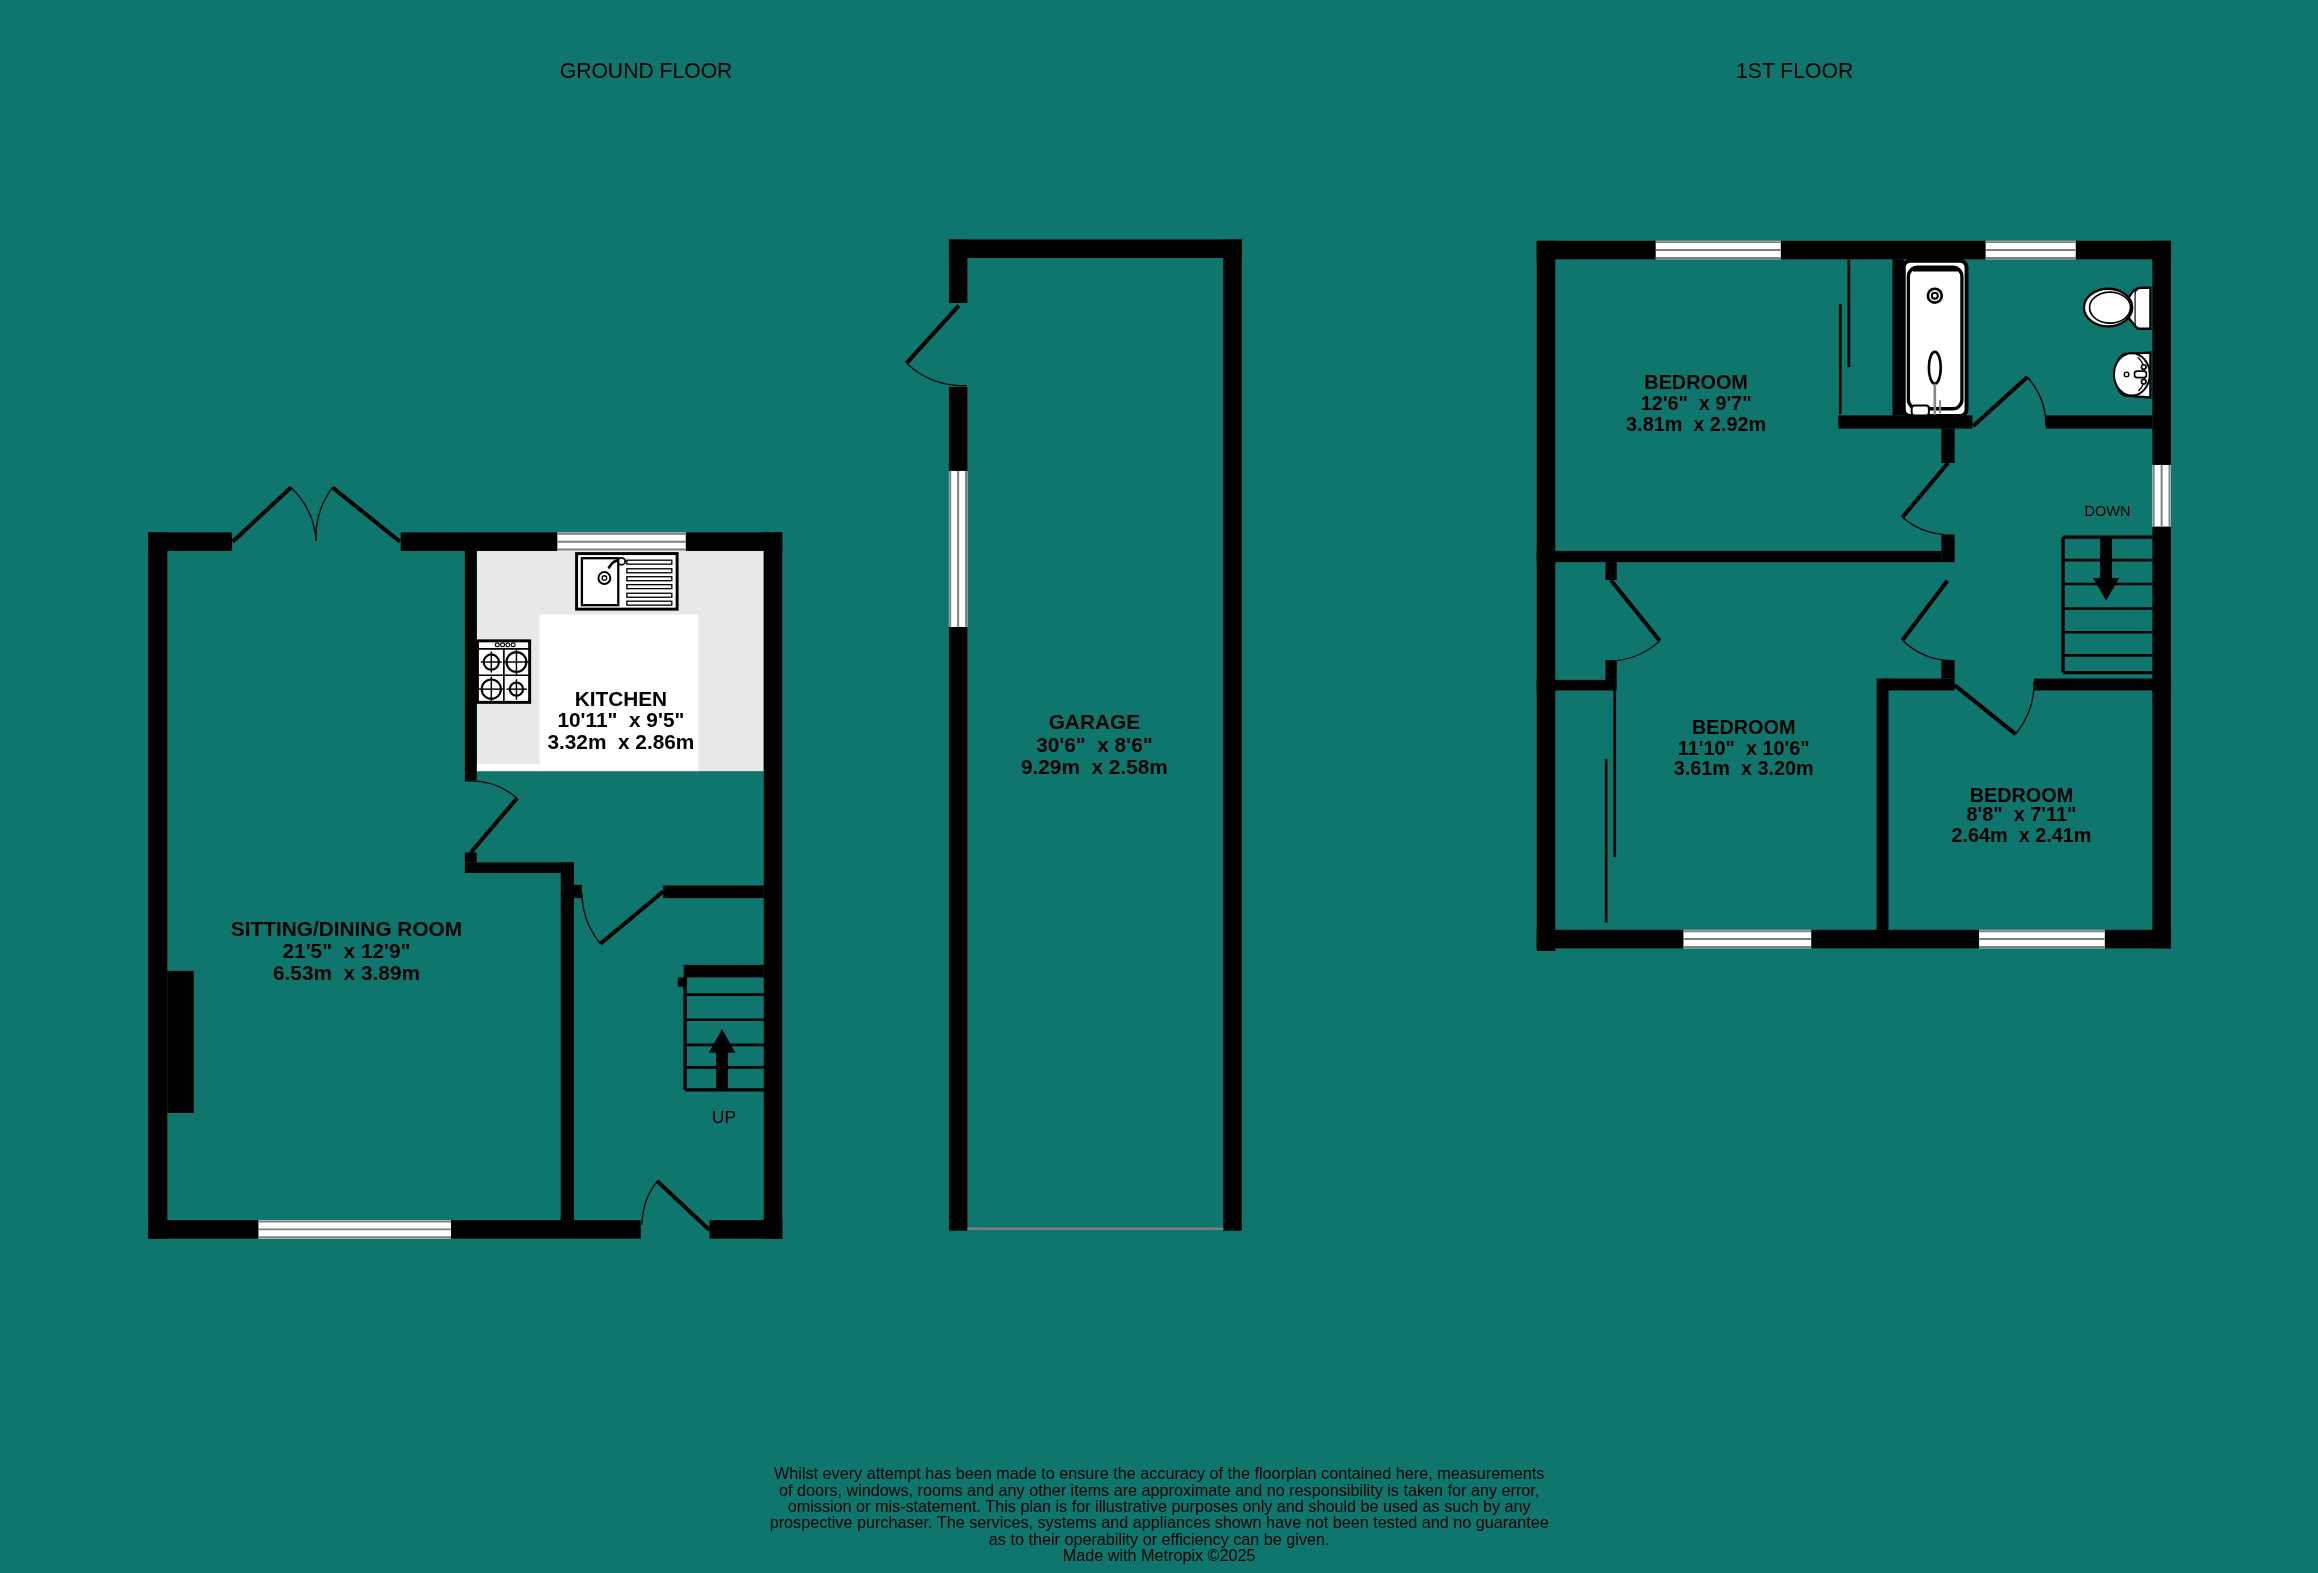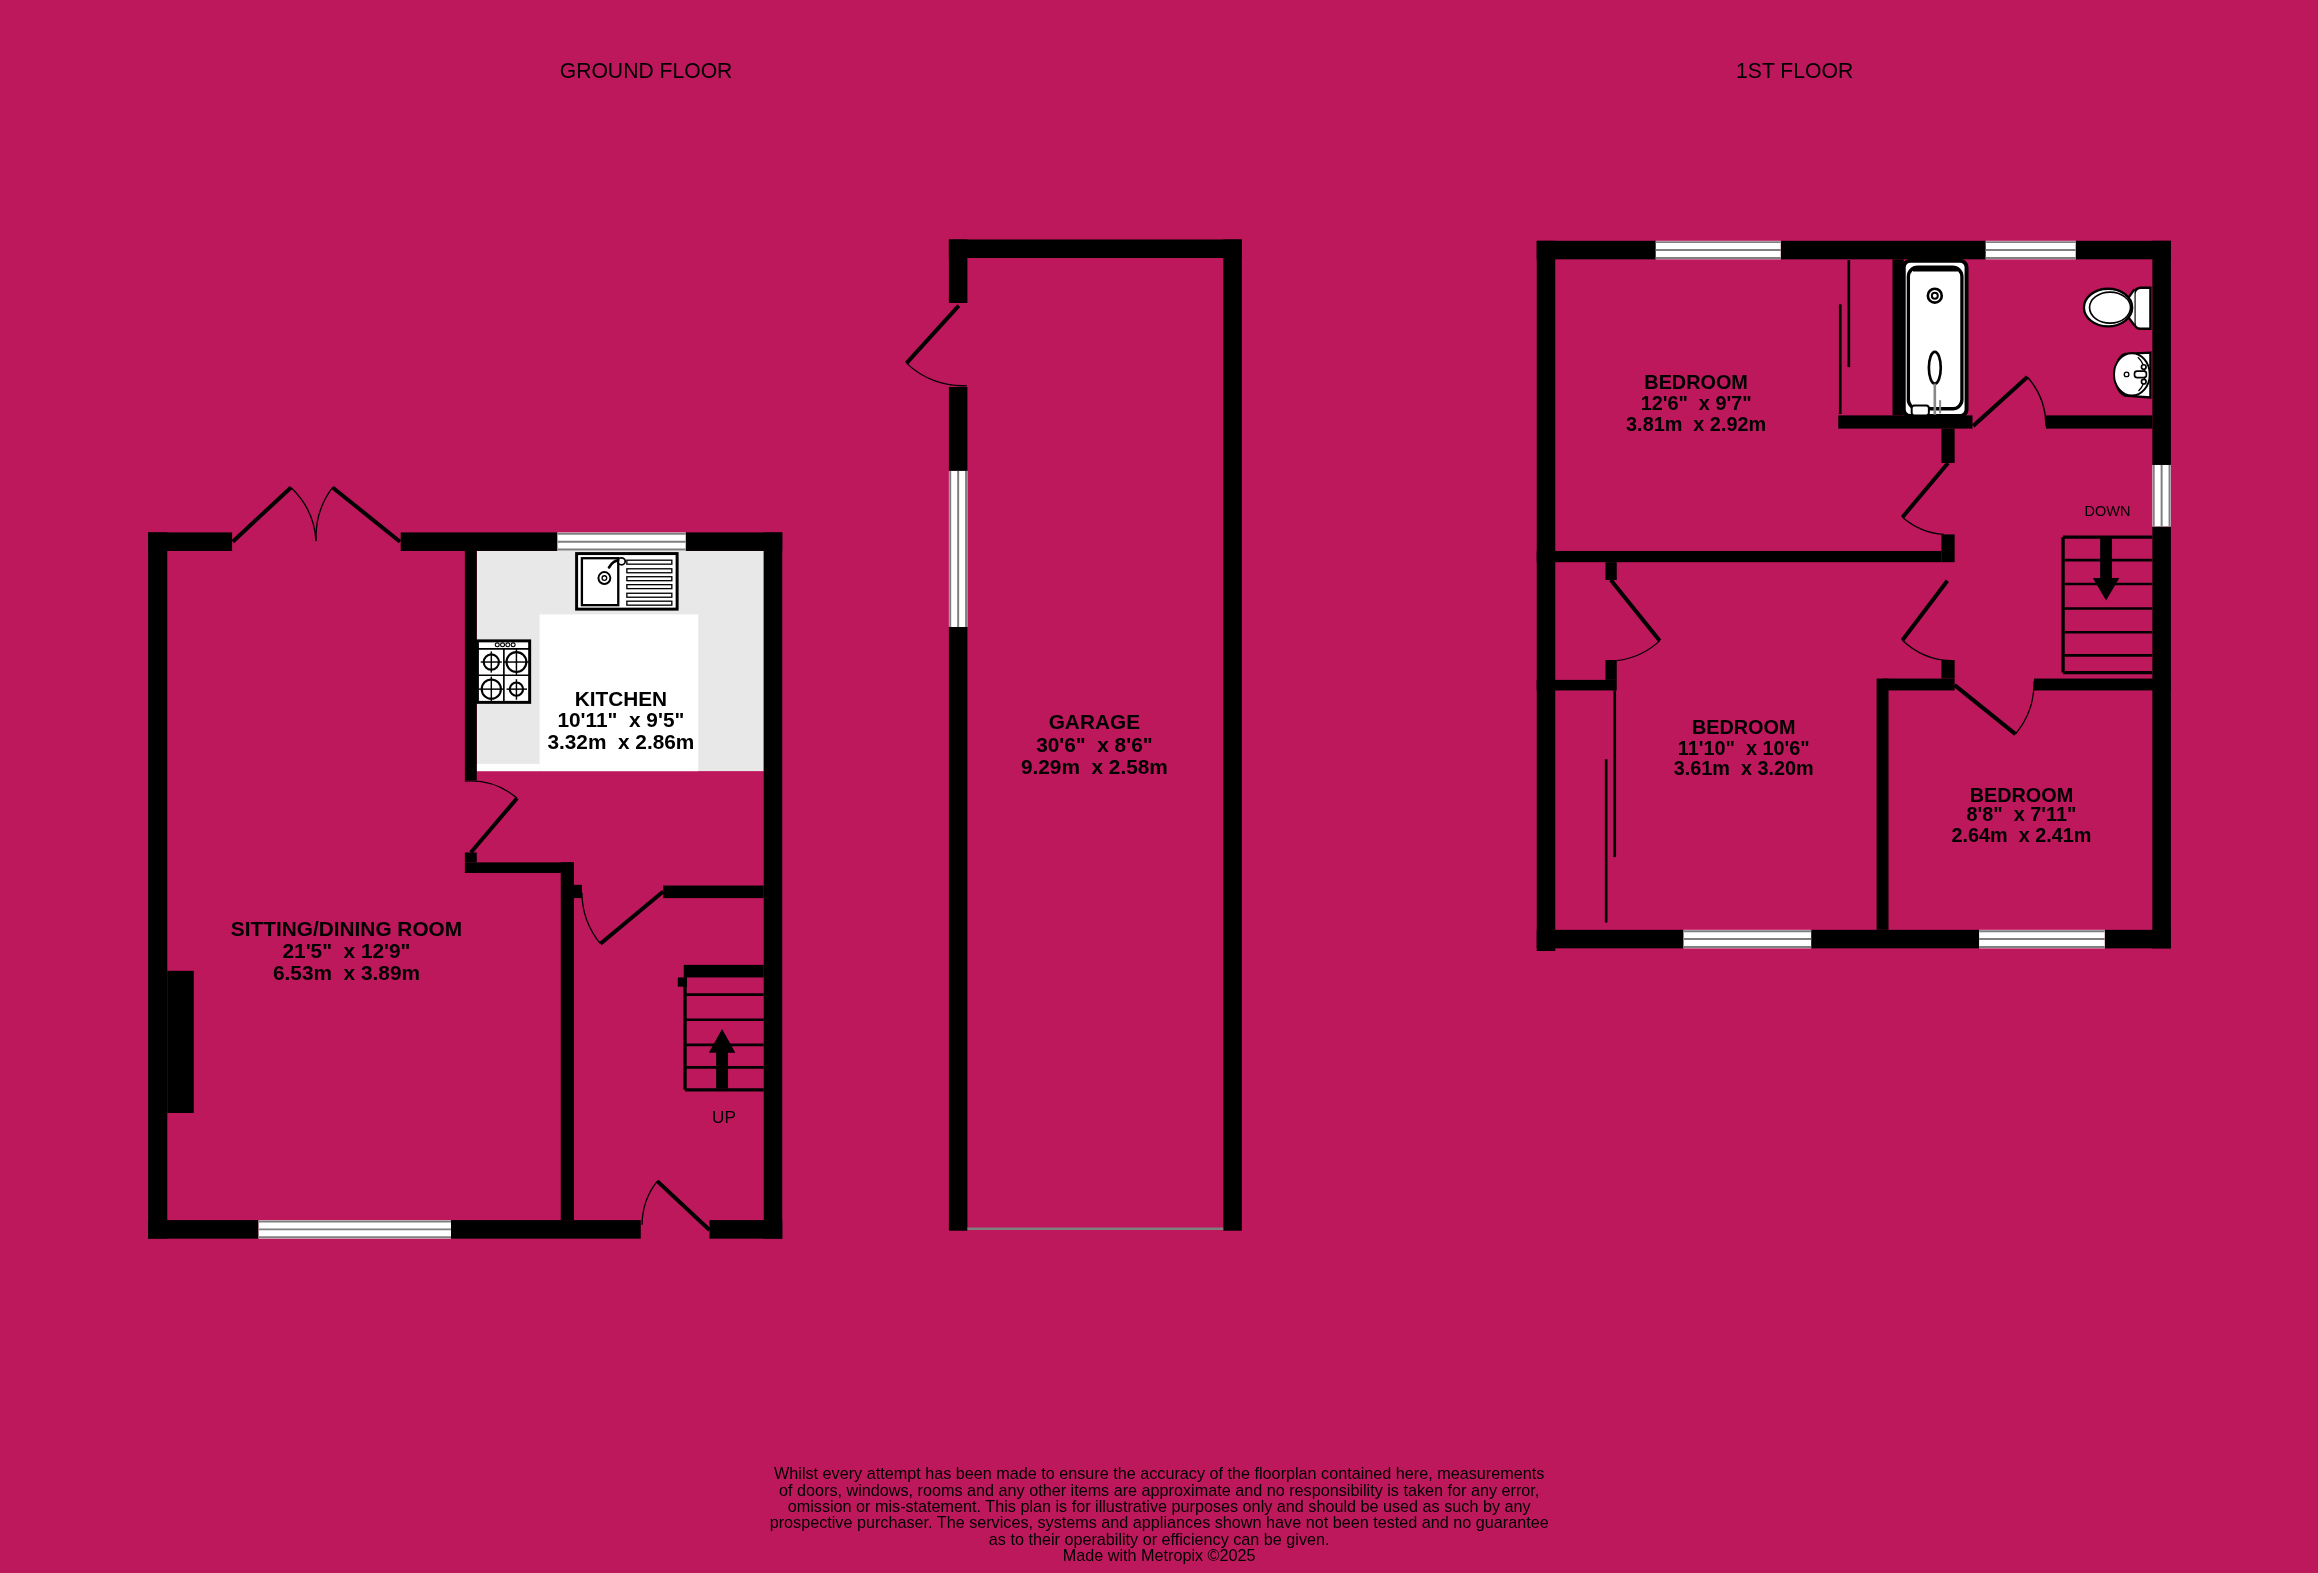--- a/index.html
+++ b/index.html
@@ -1,16 +1,16 @@
 <!DOCTYPE html>
 <html style="font-size:10.6px"><head>
 <meta charset="utf-8">
 <style>
   html,body{margin:0;padding:0;background:#ffffff;overflow:hidden;}
-  .wrap{position:relative;width:2319px;height:1574px;background:#be185d;}
+  .wrap{position:relative;width:2319px;height:1574px;background:#0f766e;}
   svg{position:absolute;left:0;top:0;}
   text{font-family:"Liberation Sans",sans-serif;fill:#000;}
   .lbl{font-weight:bold;font-size:31.5px;}
   .lbf{font-weight:bold;font-size:30px;}
   .small{font-size:26px;}
 </style>
 </head>
 <body>
 <div class="wrap">
 <svg width="2319" height="1574" viewBox="0 0 3507 2380">

